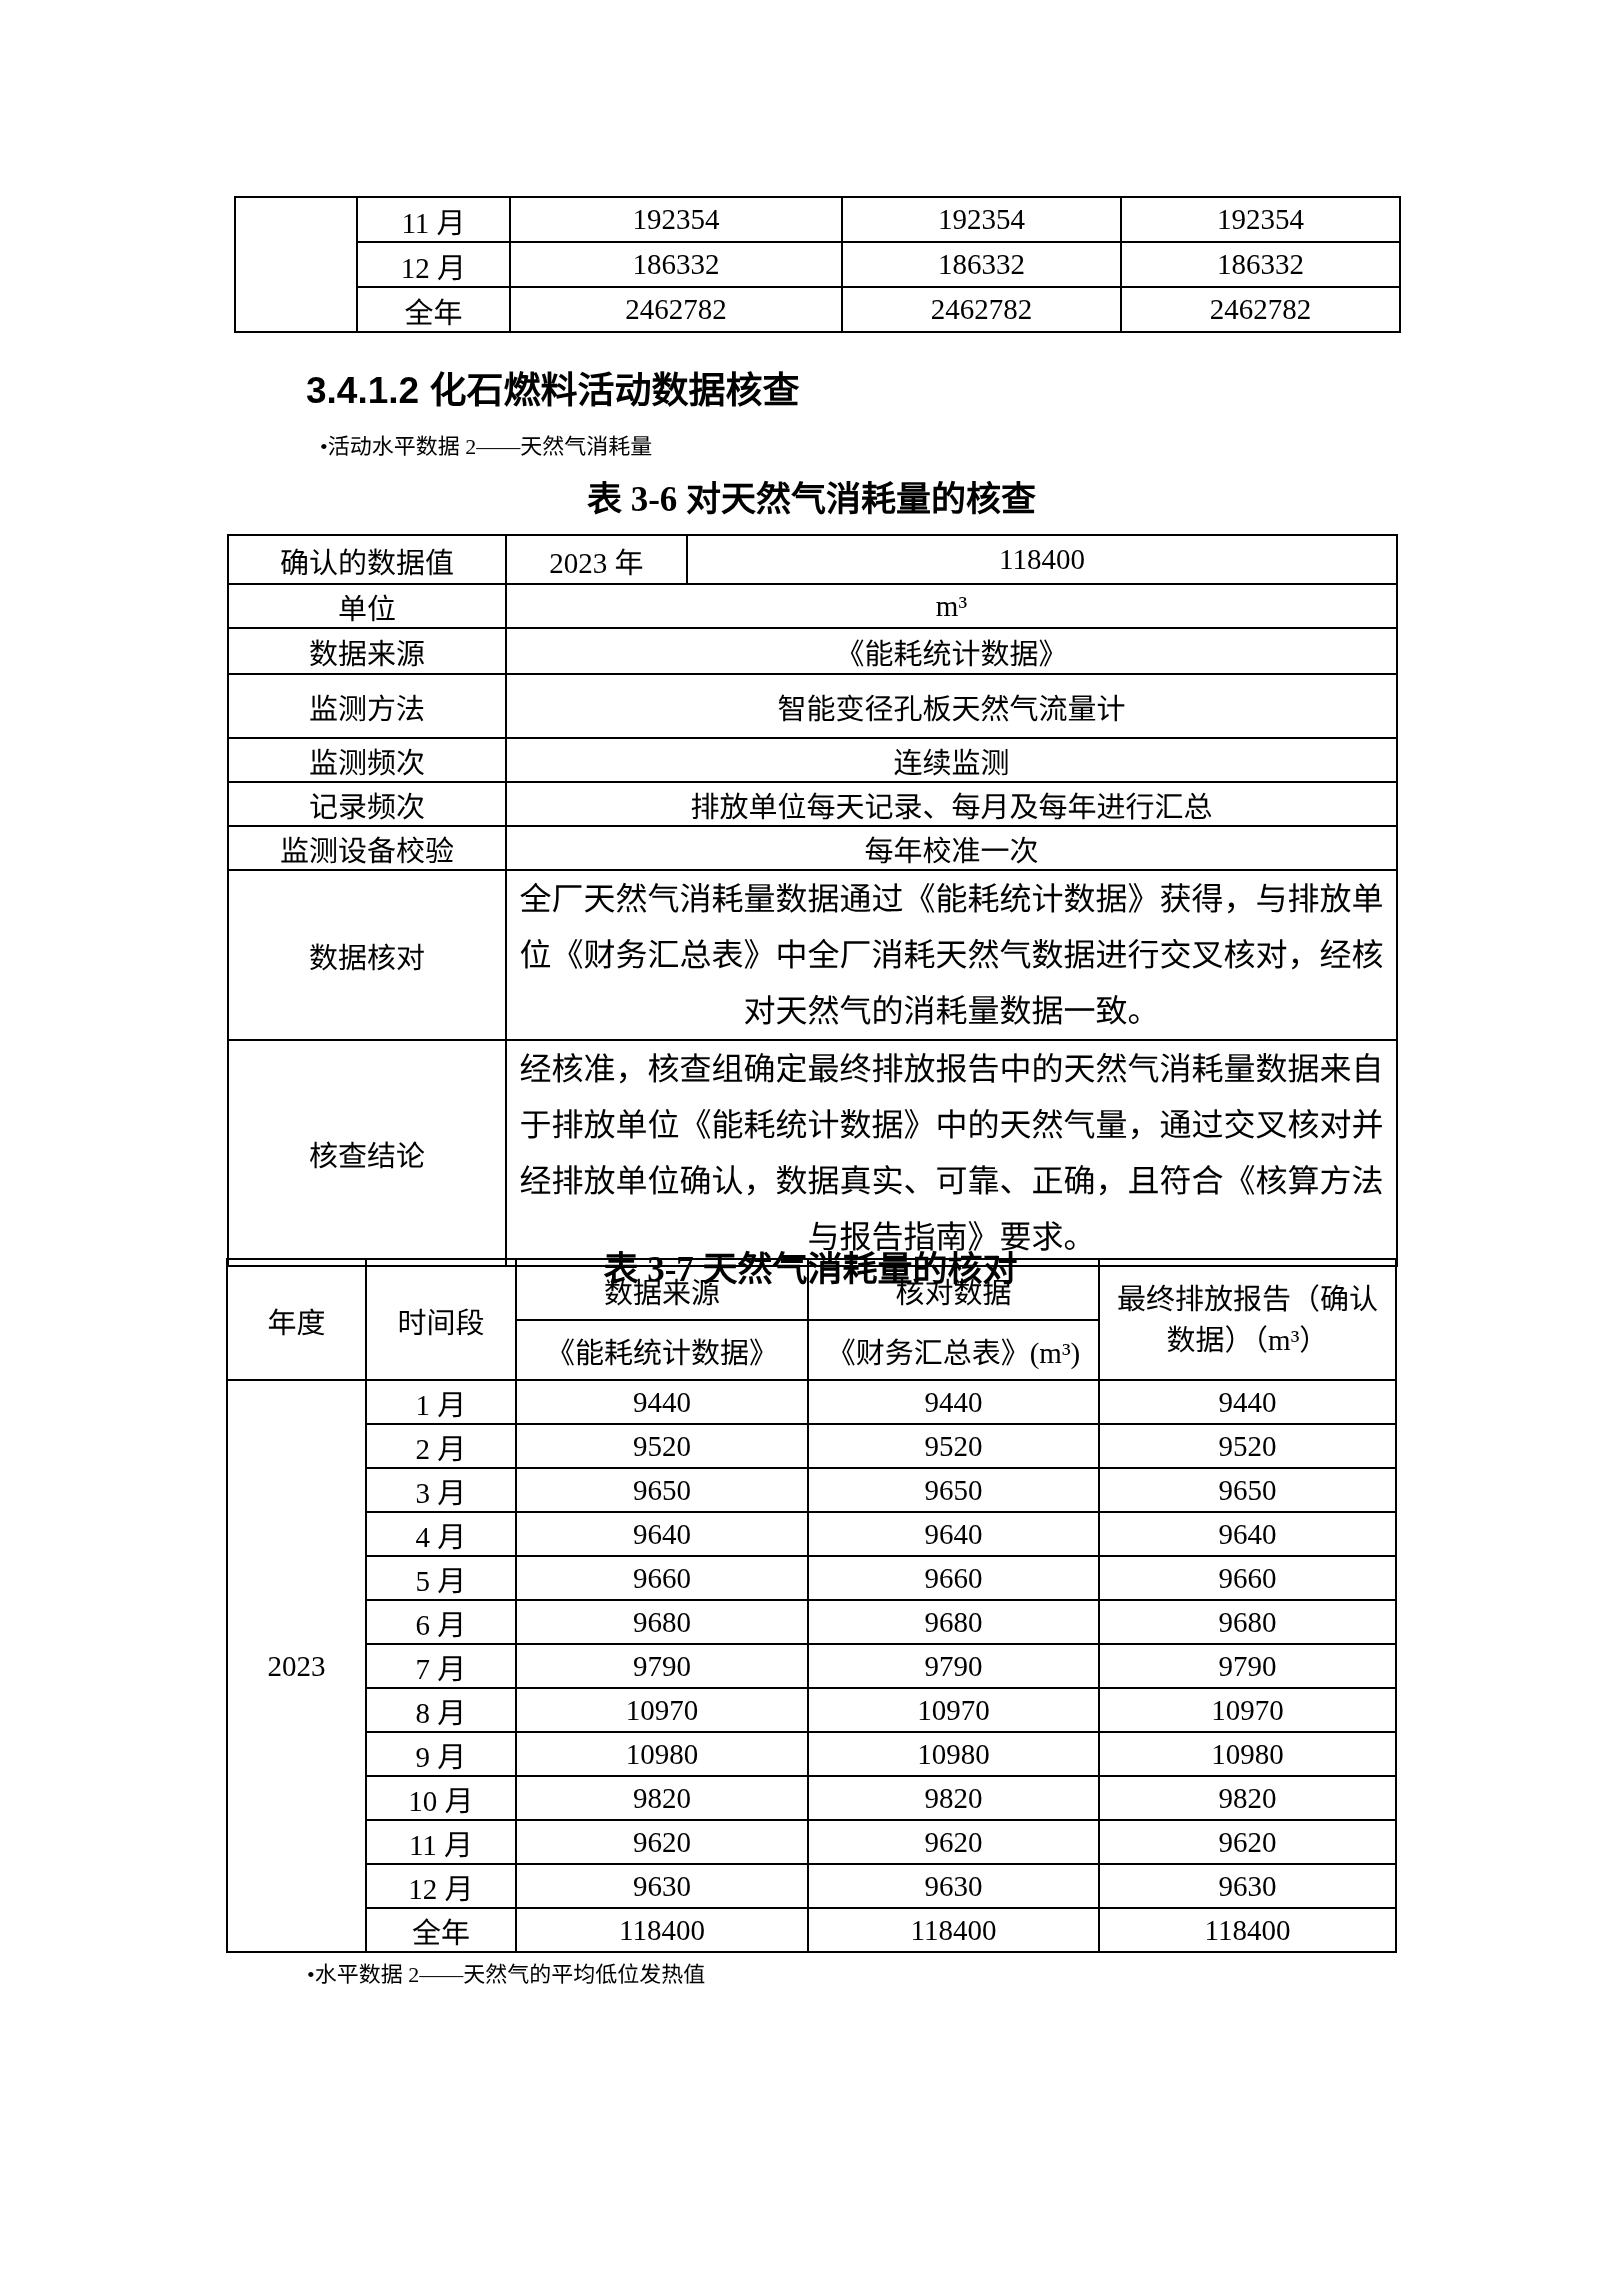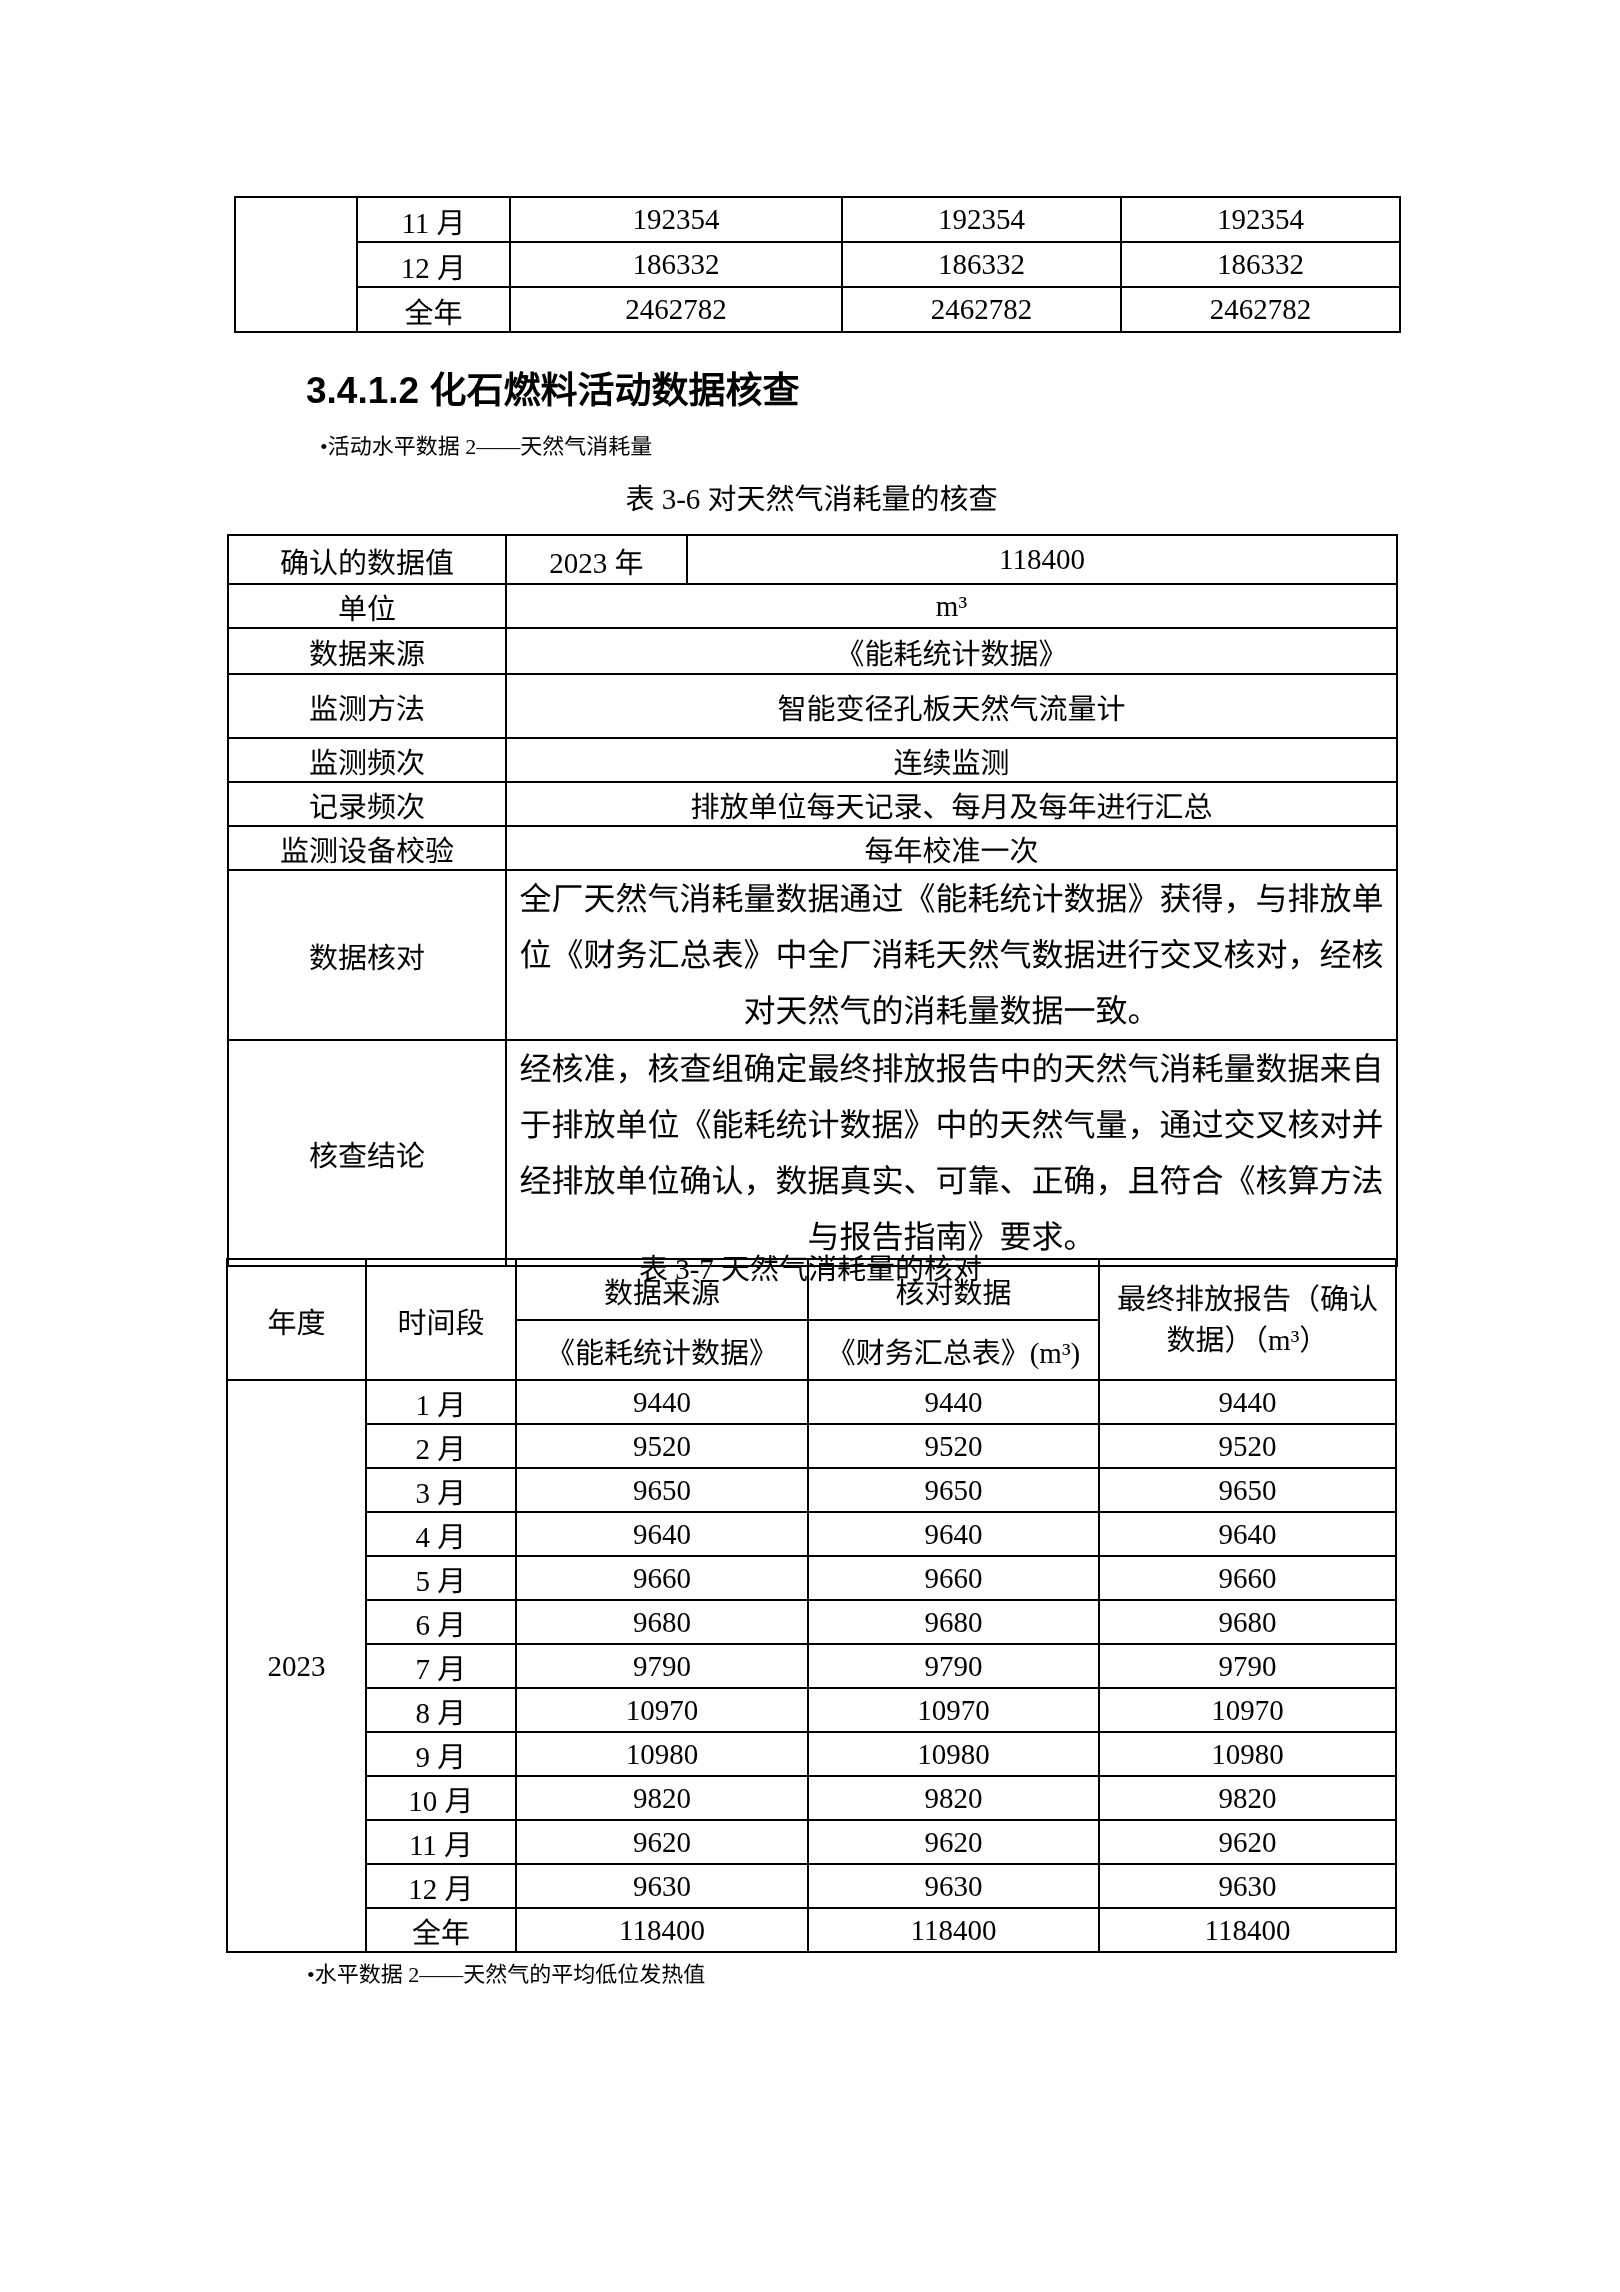--- a/index.html
+++ b/index.html
@@ -18,21 +18,21 @@
     padding:0 5.9px; overflow:hidden;
   }
   .section-heading {
     font-family:"Liberation Sans","DejaVu Sans",sans-serif;
     font-weight:bold; font-size:37px; line-height:43px; white-space:nowrap;
   }
   .bullet-line {
     font-size:22px; line-height:43px; white-space:nowrap;
   }
   .tbl-title {
-    font-weight:normal; font-size:29px; line-height:35px; text-align:center;
+    font-weight:bold; font-size:35px; line-height:35px; text-align:center;
   }
   td.para {
     font-size:32px; line-height:56px; text-align:justify;
     text-align-last:center; padding:0 11.8px;
   }
   td.hdr-wrap { line-height:41px; padding:0 7.8px; }
 </style>
 </head>
 <body>
 

